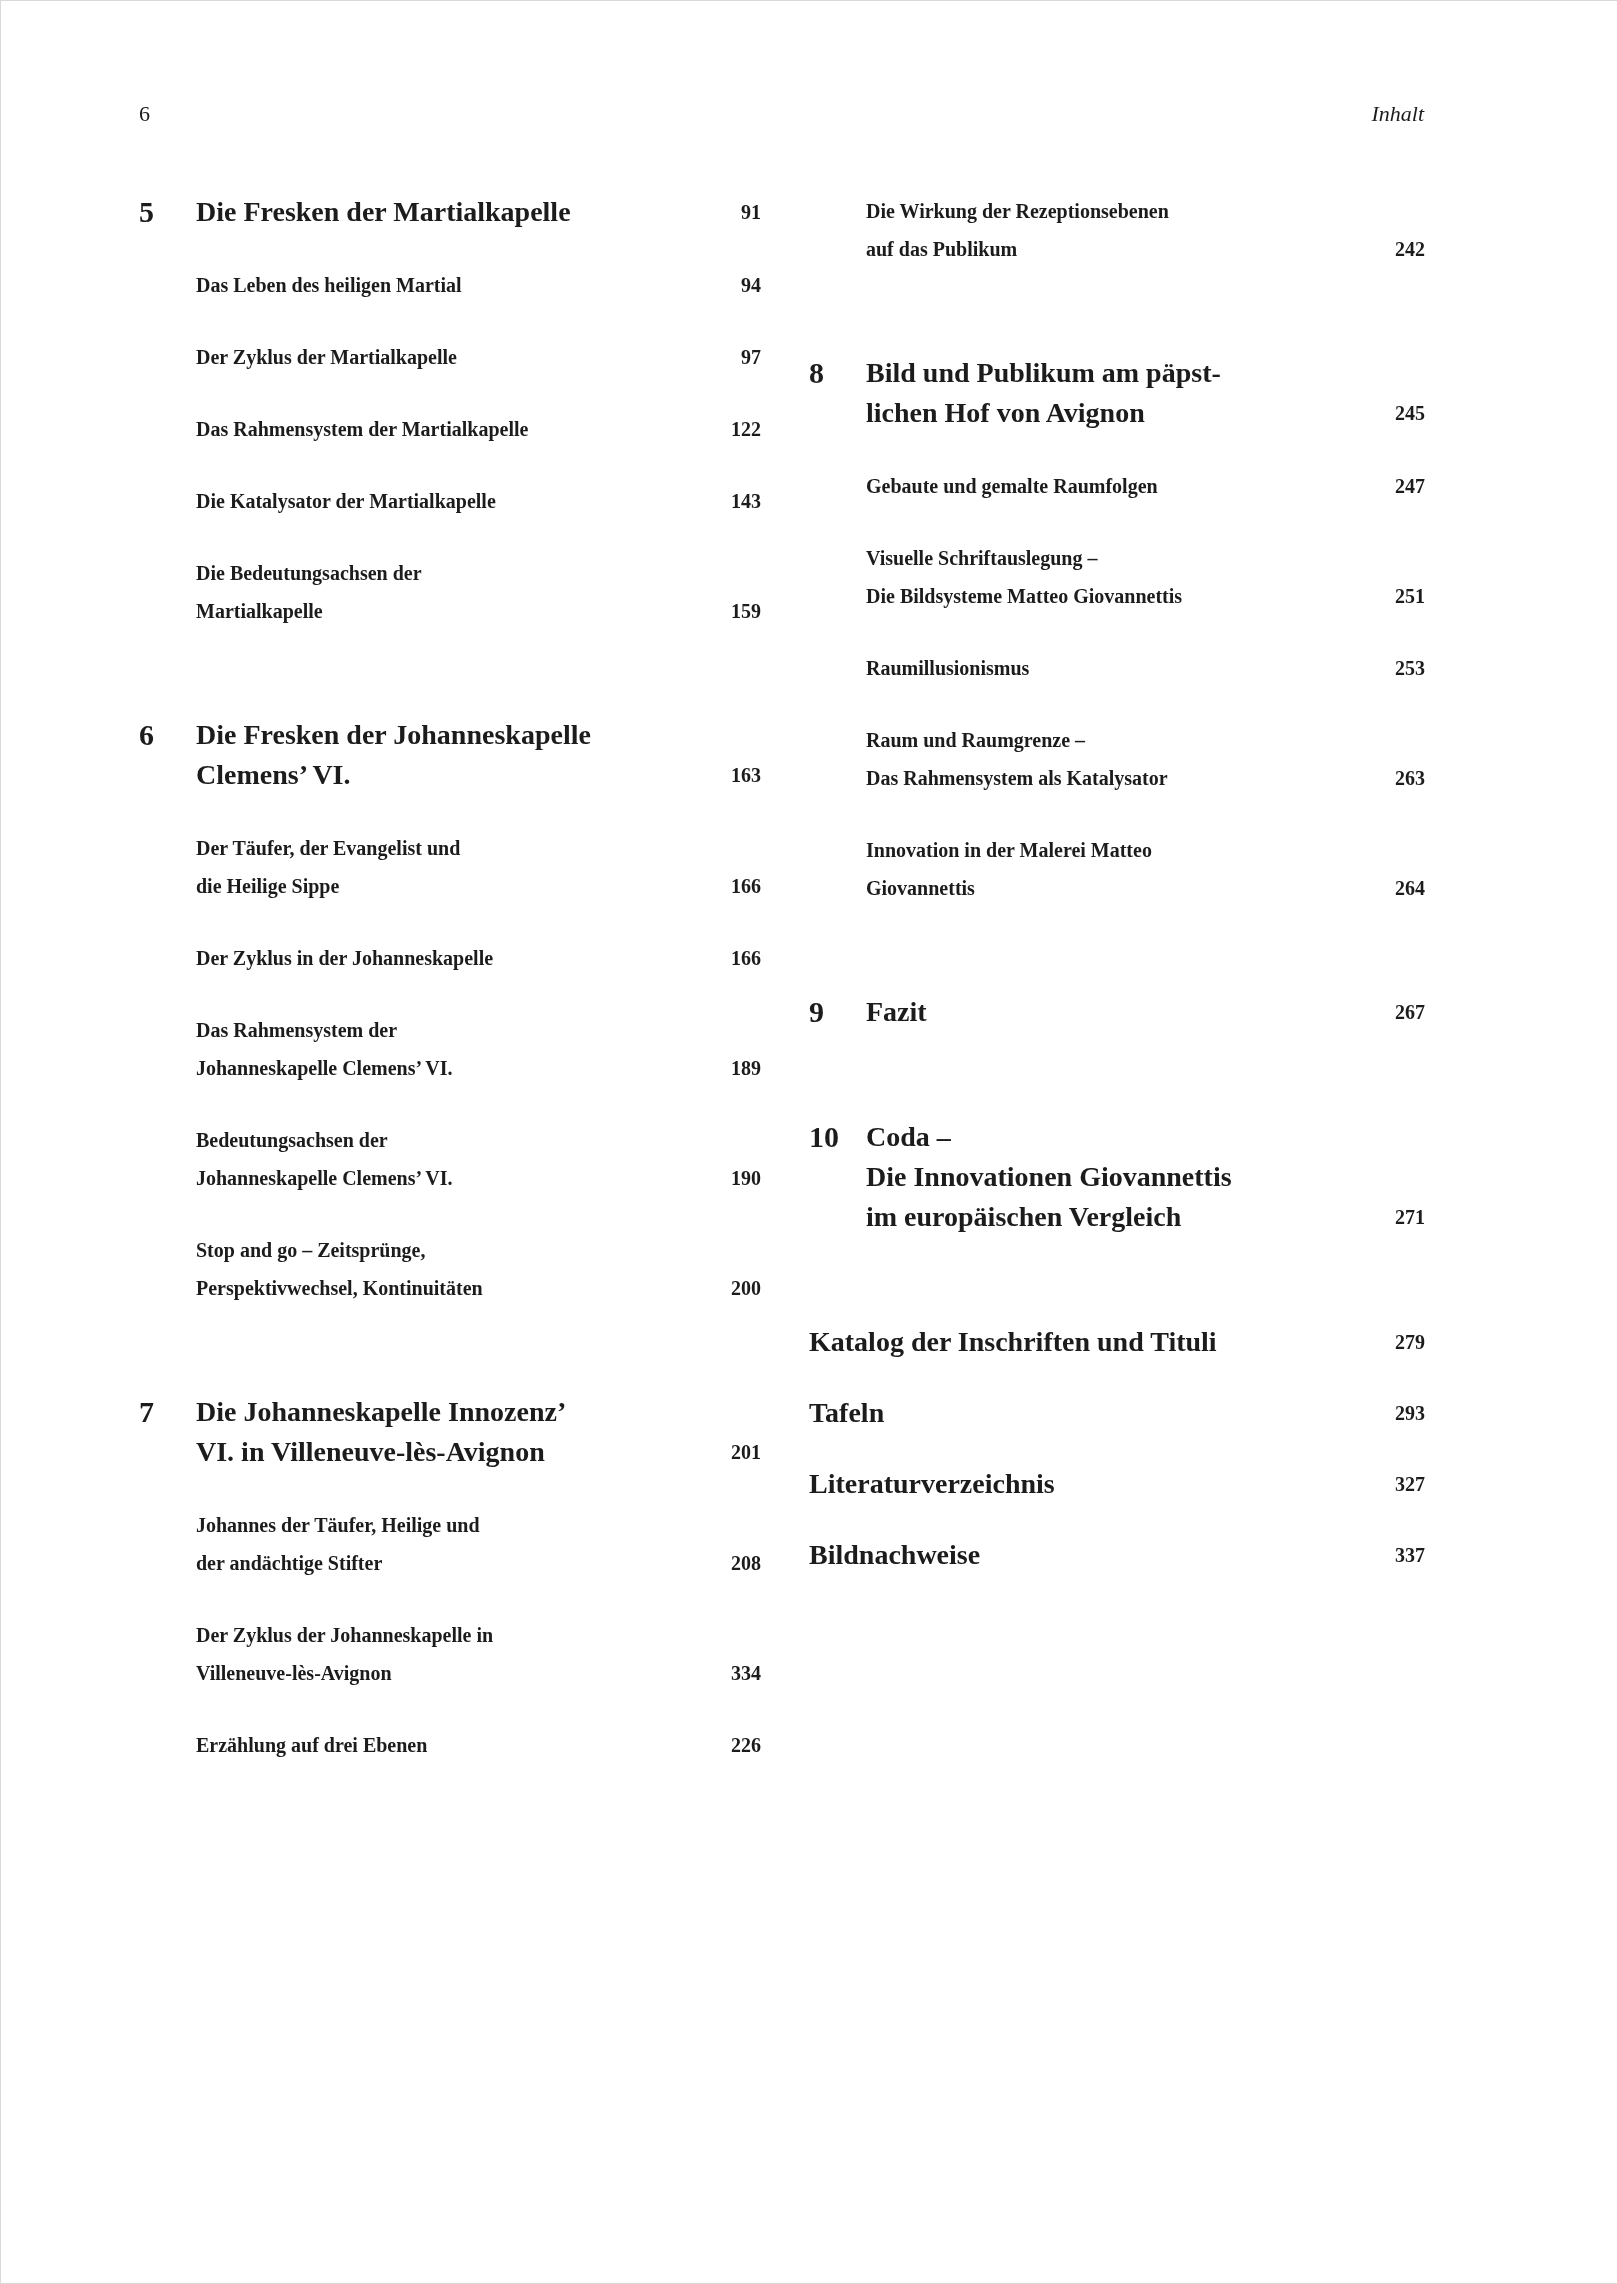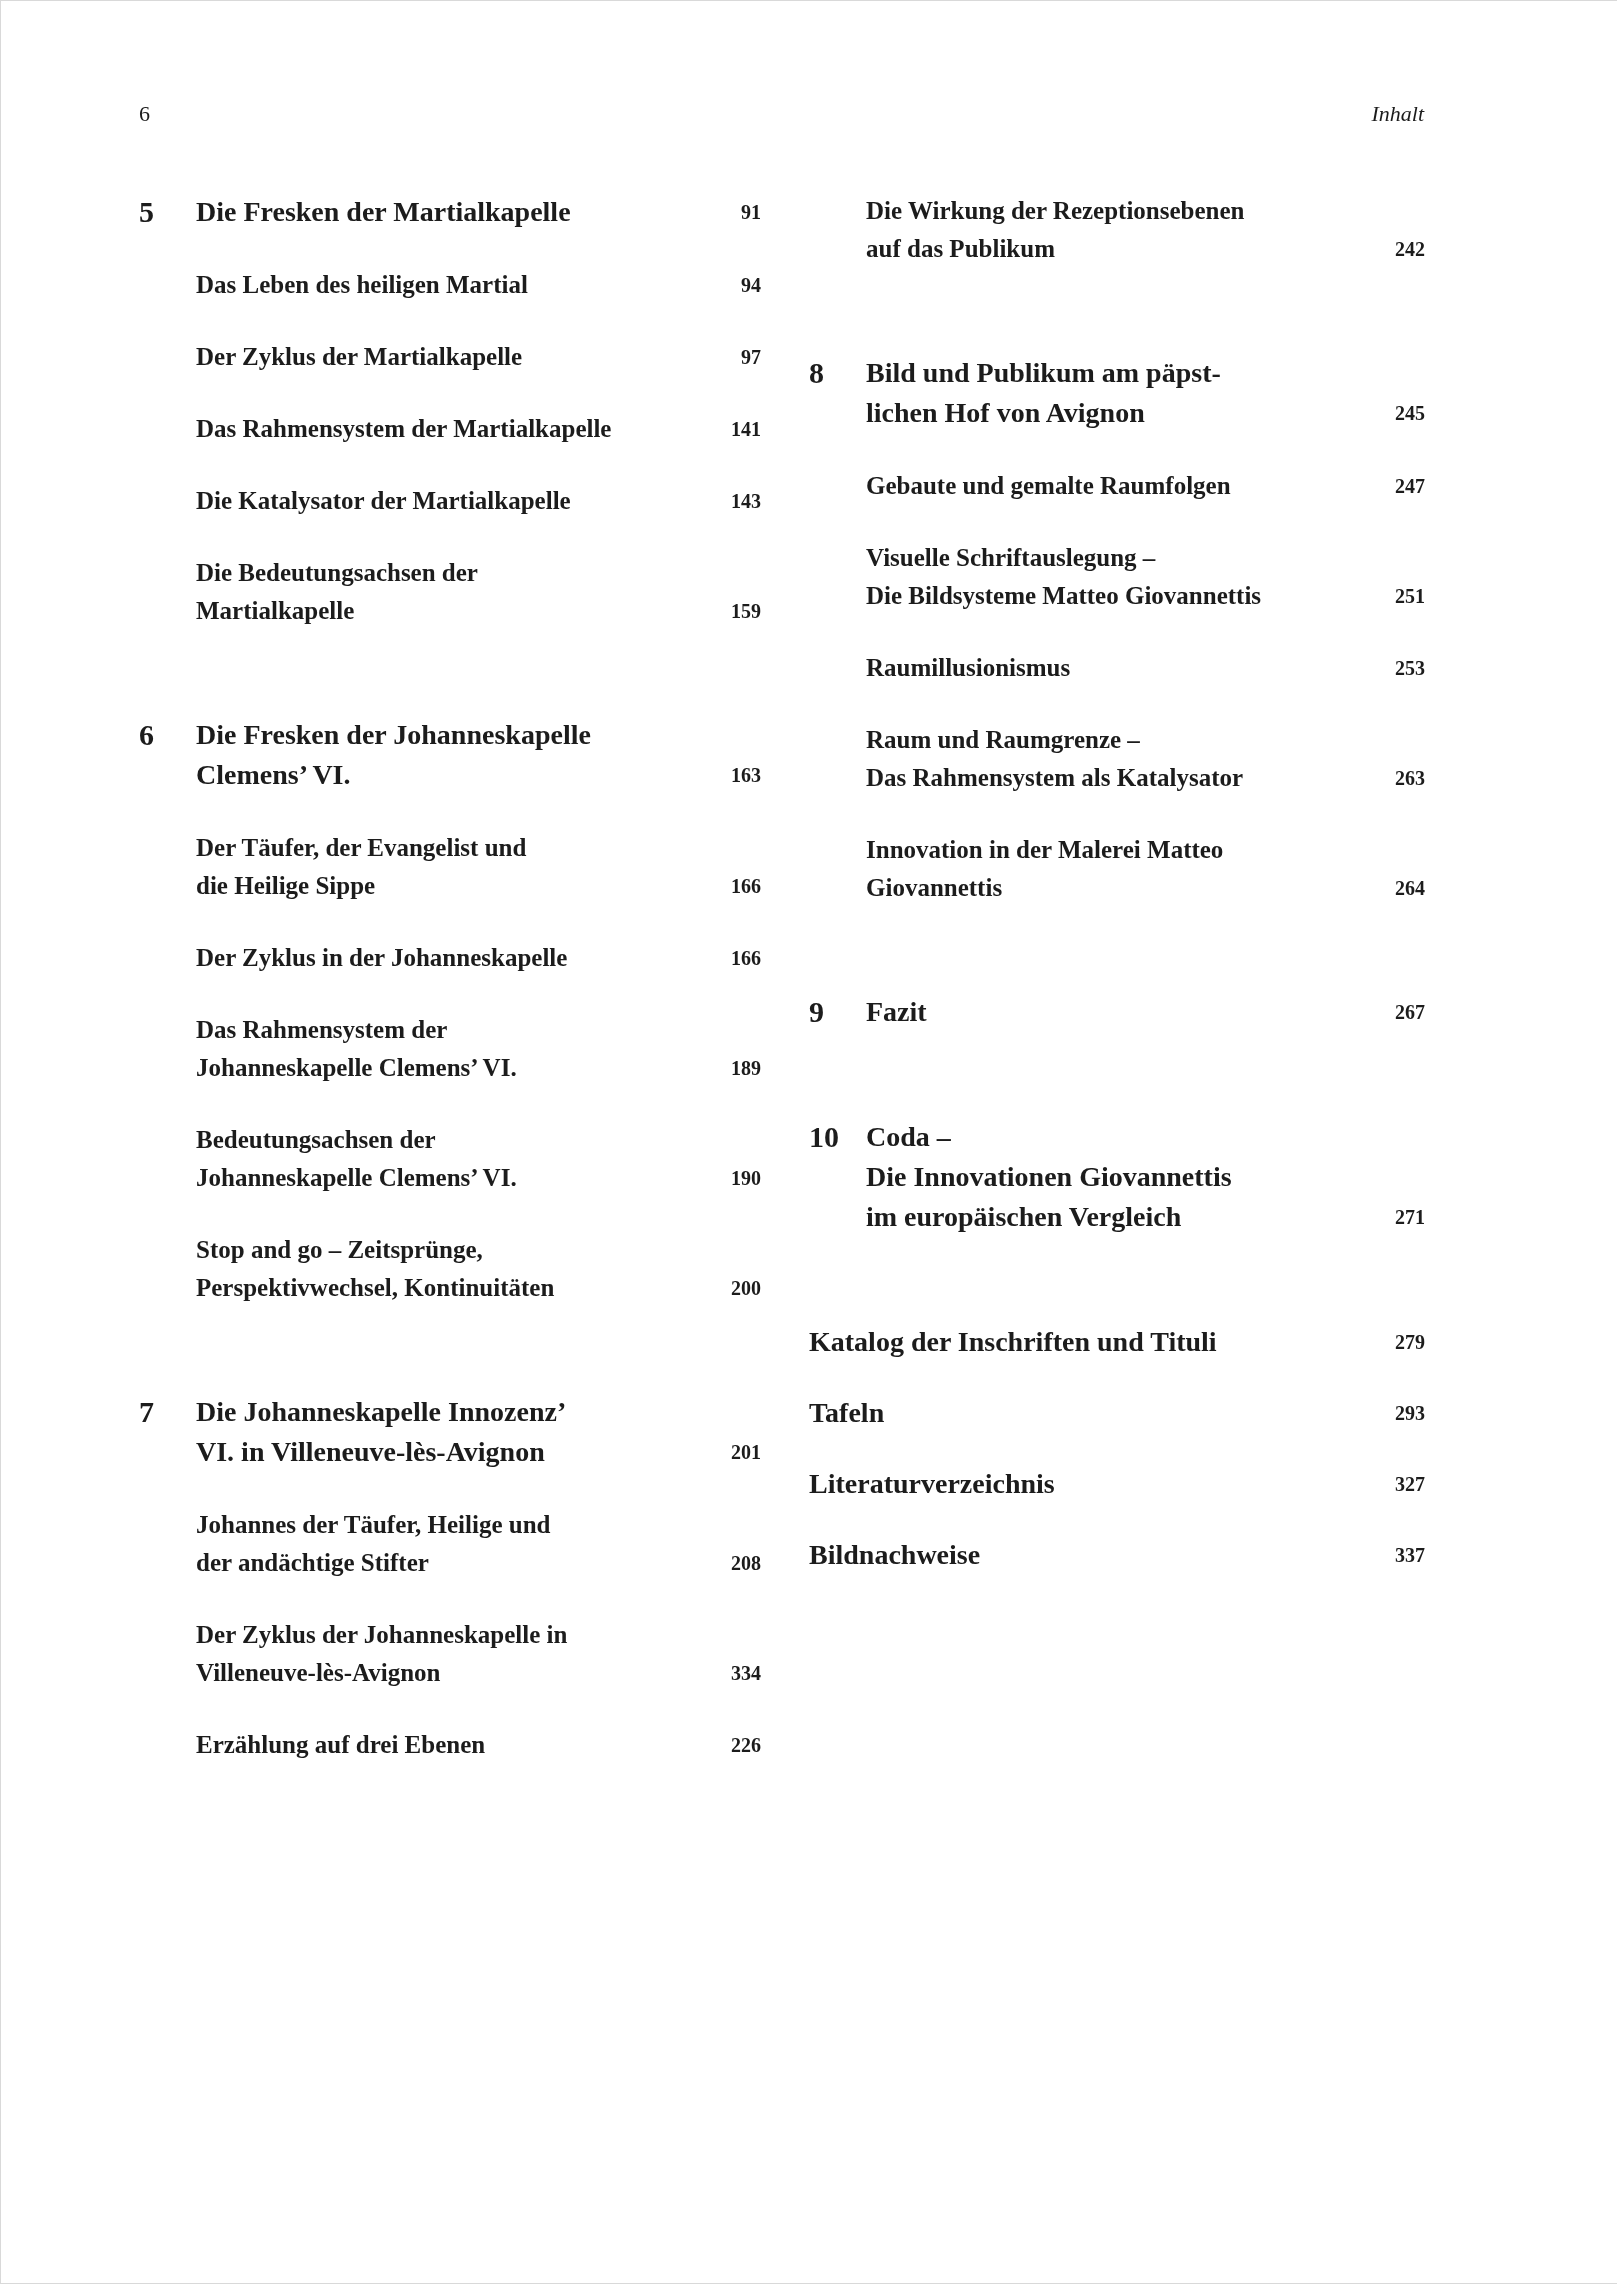--- a/index.html
+++ b/index.html
@@ -49,21 +49,21 @@
     align-self: flex-start;
     font-weight: bold;
     font-size: 30px;
     line-height: 40px;
   }
   .title {
     flex: 1;
     white-space: pre-line;
     font-weight: bold;
   }
-  .sub .title { font-size: 25px; line-height: 38px; }
+  .sub .title { font-size: 20px; line-height: 38px; }
   .chapter .title, .back .title { font-size: 28px; line-height: 40px; }
 
   .pnum {
     flex: none;
     margin-left: 16px;
     font-weight: bold;
     font-size: 20px;
     line-height: 38px;
     text-align: right;
     min-width: 47px;
@@ -91,21 +91,21 @@
           <span class="pnum">94</span>
         </div>
         <div class="entry sub">
           <span class="num"></span>
           <span class="title">Der Zyklus der Martialkapelle</span>
           <span class="pnum">97</span>
         </div>
         <div class="entry sub">
           <span class="num"></span>
           <span class="title">Das Rahmensystem der Martialkapelle</span>
-          <span class="pnum">141</span>
+          <span class="pnum">122</span>
         </div>
         <div class="entry sub">
           <span class="num"></span>
           <span class="title">Die Katalysator der Martialkapelle</span>
           <span class="pnum">143</span>
         </div>
         <div class="entry sub">
           <span class="num"></span>
           <span class="title">Die Bedeutungsachsen der
 Martialkapelle</span>

